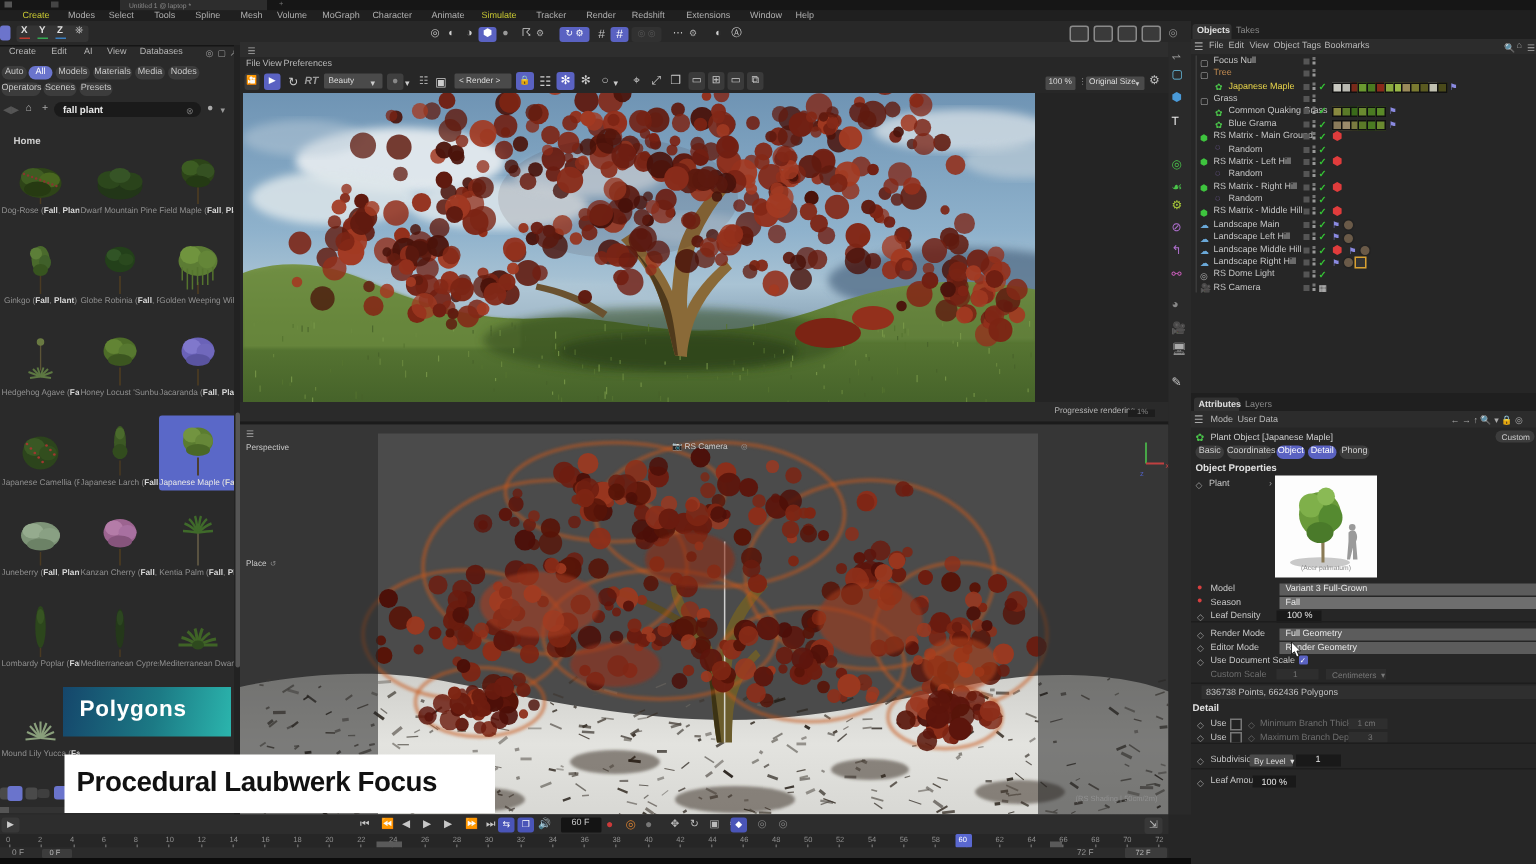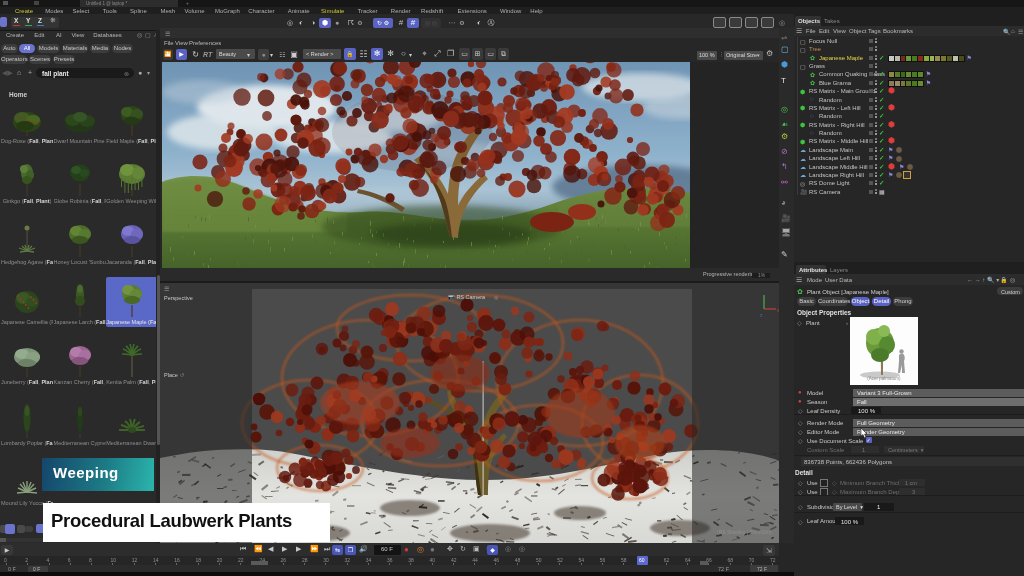--- a/index.html
+++ b/index.html
@@ -2175,14 +2175,14 @@
 <div class="t" style="left:836px;top:504px;font-size:5.5px;color:#ddd">By Level&nbsp;&nbsp;▾</div>
 <div class="a" style="left:864px;top:502.5px;width:30px;height:8px;background:#191919"></div>
 <div class="t" style="left:877px;top:504px;font-size:6px;color:#e8e8e8">1</div>
 <div class="a" style="left:794px;top:512px;width:230px;height:1px;background:#1d1d1d"></div>
 <div class="t" style="left:798px;top:517.5px;color:#999;font-size:6px">◇</div>
 <div class="t" style="left:807px;top:518px;font-size:6px;color:#c8c8c8">Leaf Amount</div>
 <div class="a" style="left:835px;top:517px;width:29px;height:8px;background:#191919"></div>
 <div class="t" style="left:841px;top:518.5px;font-size:6px;color:#e8e8e8">100 %</div>
 
 <div class="a" style="left:42px;top:458px;width:112px;height:33px;background:linear-gradient(100deg,#15466b 0%,#1c7a85 55%,#2bb5ad 100%)"></div>
-<div class="a" style="left:53px;top:464px;color:#fff;font-size:15px;font-weight:bold;letter-spacing:0.5px">Weeping</div>
+<div class="a" style="left:53px;top:464px;color:#fff;font-size:15px;font-weight:bold;letter-spacing:0.5px">Polygons</div>
 <div class="a" style="left:43px;top:503px;width:287px;height:39px;background:#fff"></div>
-<div class="a" style="left:51px;top:510px;color:#111;font-size:18.5px;font-weight:bold;letter-spacing:-0.3px">Procedural Laubwerk Plants</div>
+<div class="a" style="left:51px;top:510px;color:#111;font-size:18.5px;font-weight:bold;letter-spacing:-0.3px">Procedural Laubwerk Focus</div>
 </body></html>

